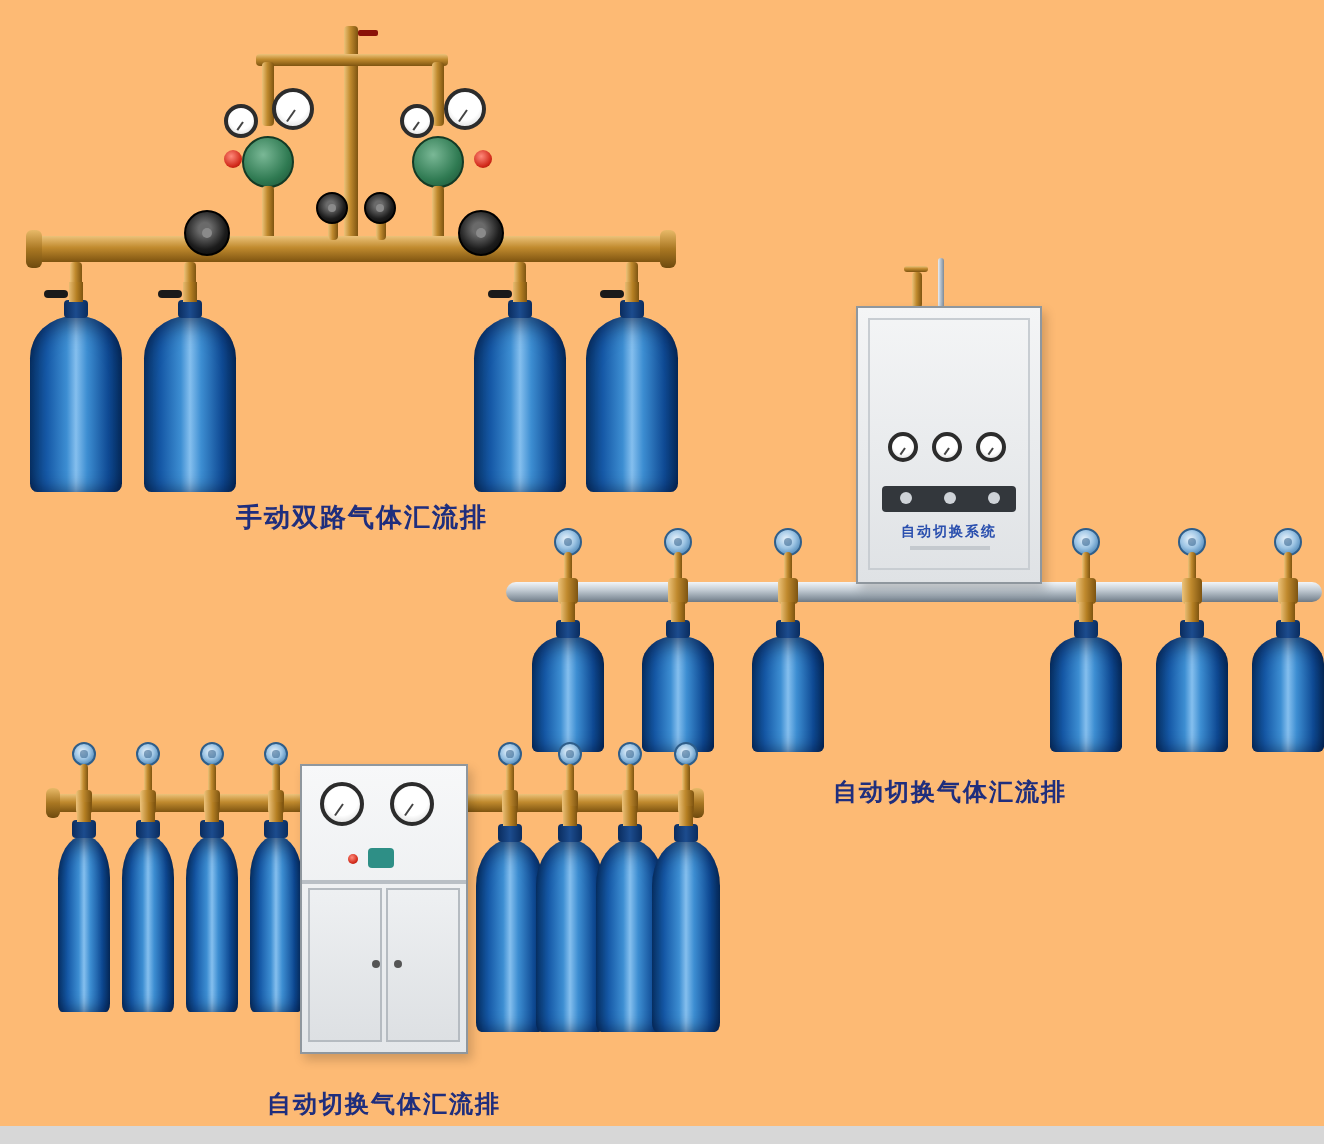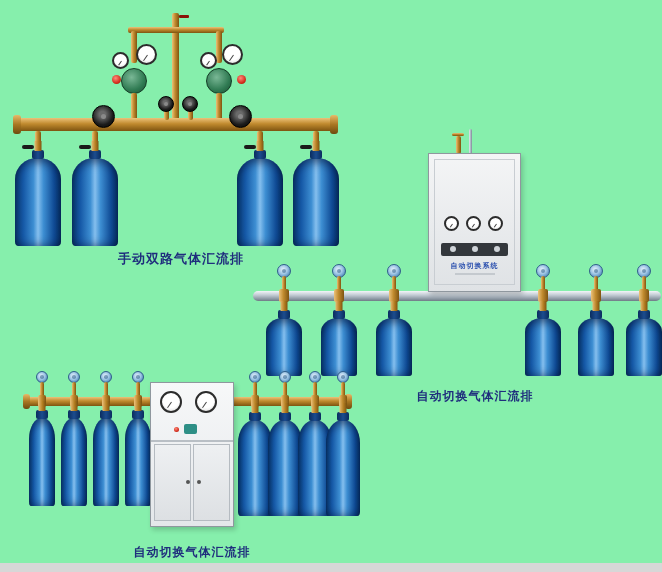--- a/index.html
+++ b/index.html
@@ -1,17 +1,17 @@
 <!DOCTYPE html>
 <html><head>
 <meta charset="utf-8">
 <style>
   html,body { margin:0; padding:0; background:#fff; }
   .canvas {
-    position:relative; width:662px; height:572px; background:#86efac;
+    position:relative; width:662px; height:572px; background:#fdba74;
     overflow:hidden; font-family:"Liberation Sans", sans-serif;
   }
   .abs { position:absolute; }
   
   .pv { position:absolute; background:linear-gradient(90deg,#ecc27a,#c08a2e 45%,#7e5410); border-radius:2px; }
   .ph { position:absolute; background:linear-gradient(180deg,#ecc27a,#c08a2e 45%,#7e5410); border-radius:2px; }
   .cap { position:absolute; background:linear-gradient(180deg,#e8b968,#a97722 50%,#6e4a0e); border-radius:3px; }
   
   .silver-h { position:absolute; background:linear-gradient(180deg,#f2f5f8,#c3ccd4 40%,#8b97a2 80%,#6f7a85); border-radius:5px; }
   .silver-v { position:absolute; background:linear-gradient(90deg,#e8edf2,#aab6c2 55%,#7e8a96); border-radius:2px; }

